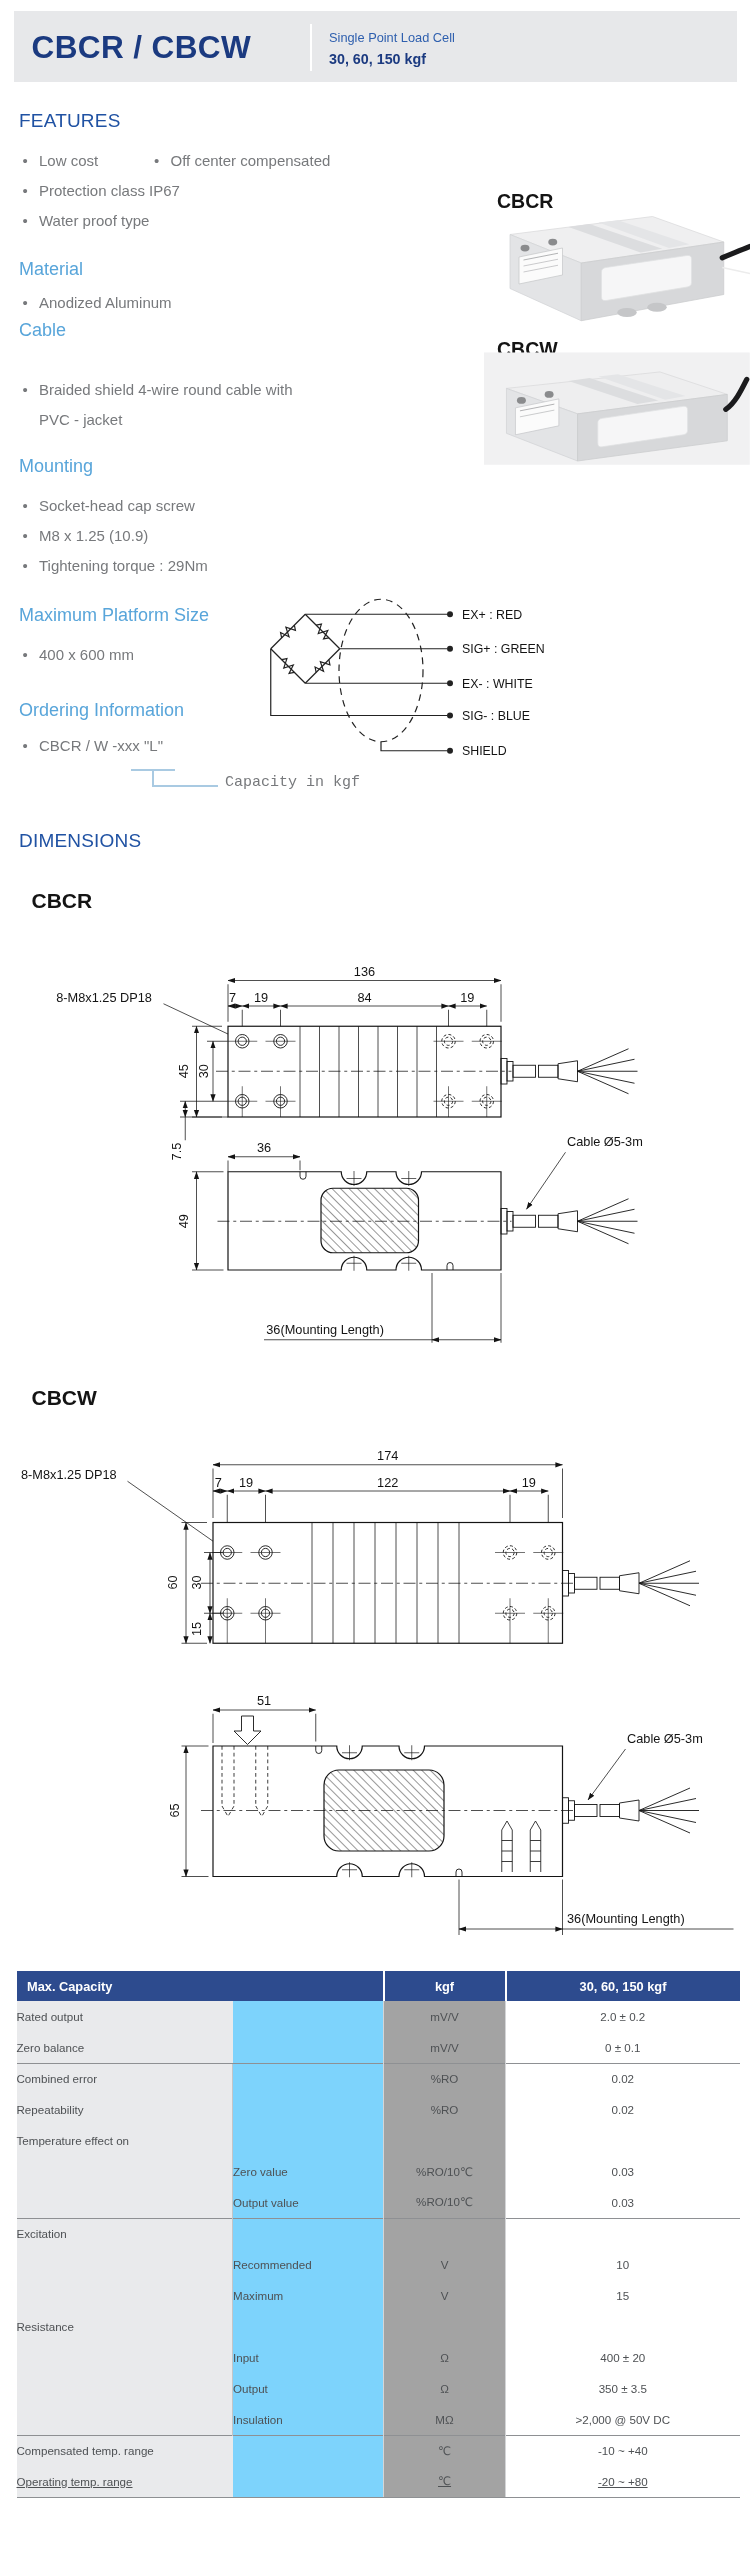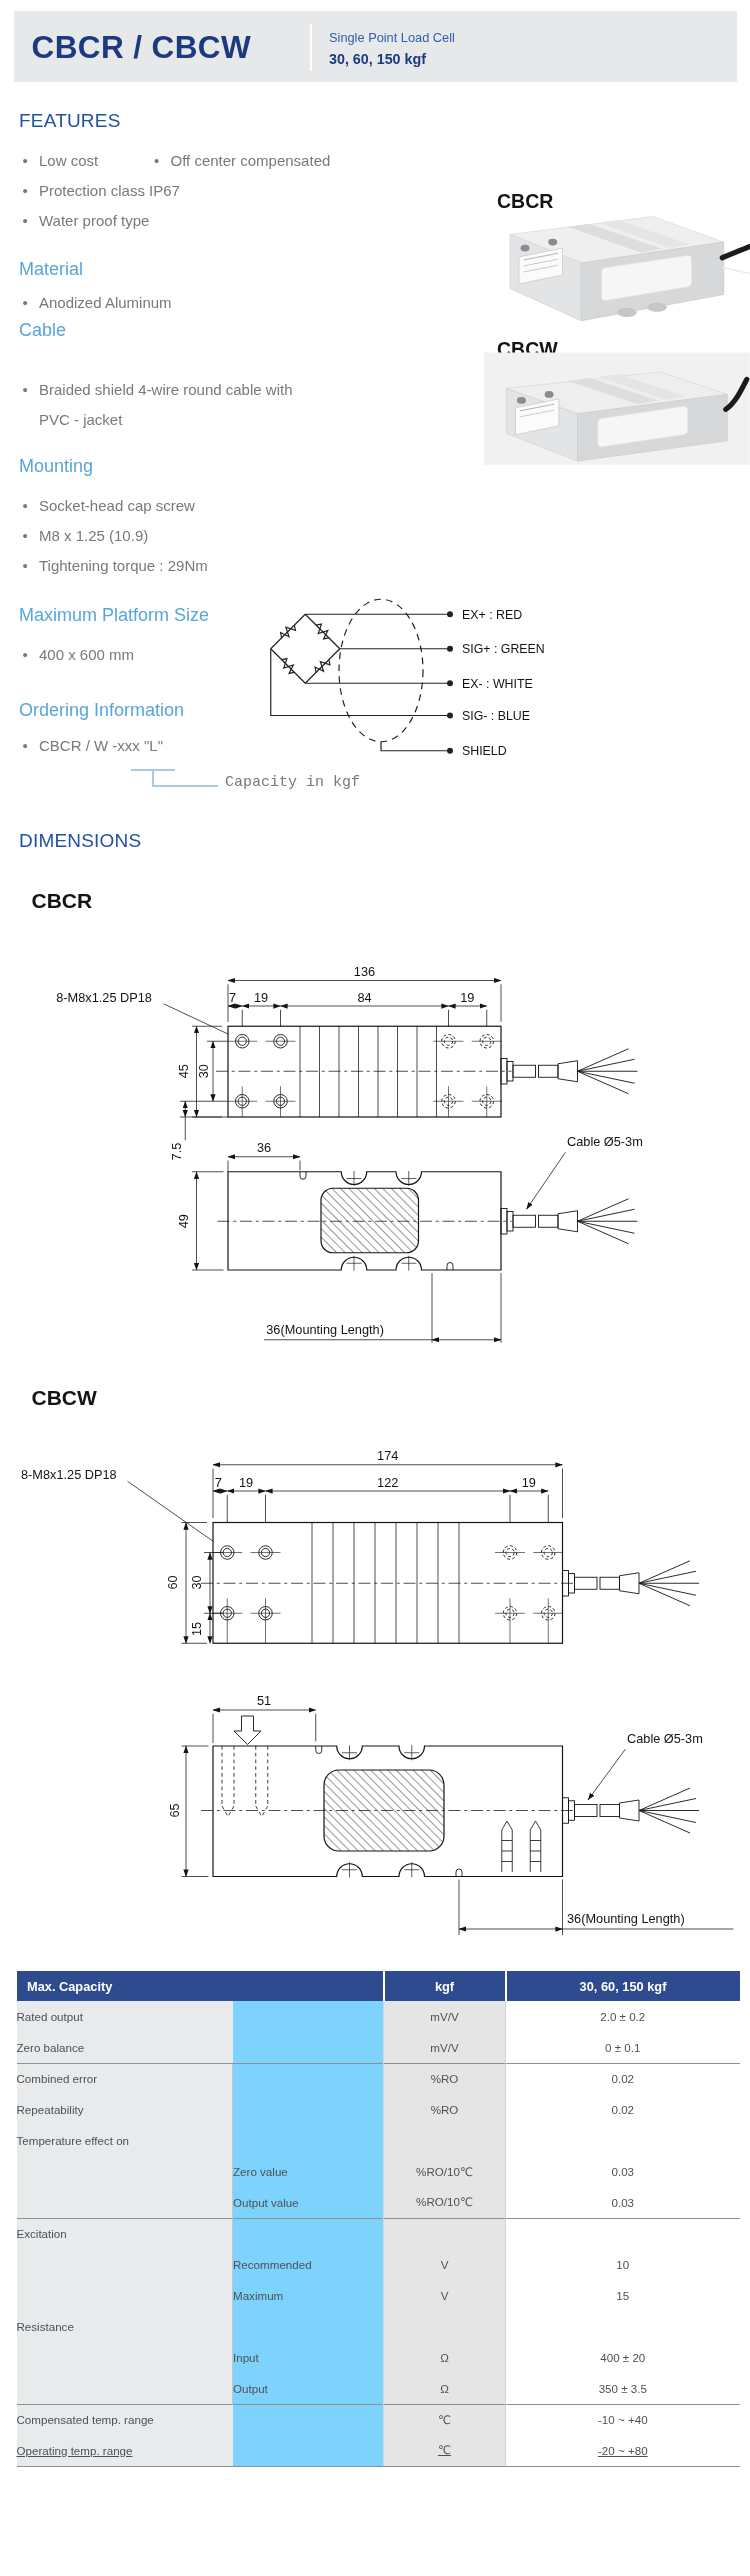--- a/index.html
+++ b/index.html
@@ -30,21 +30,21 @@
 
   
   table.spec{border-collapse:collapse;table-layout:fixed;width:722px;}
   table.spec th{background:#2d4b8e;color:#fff;font-size:12.8px;font-weight:bold;height:30px;padding:0;}
   table.spec th.h1{text-align:left;padding-left:10.5px;}
   table.spec th.h2,table.spec th.h3{border-left:2.3px solid #fff;text-align:center;}
   table.spec td{height:31px;font-size:11.6px;color:#4e5154;padding:0;}
   td.c1{background:#e9eaec;padding-left:10.5px;}
   td.c2{background:#7dd3fc;padding-left:10.5px;}
   td.c2.line{border-left:0.8px solid #c3c5c7;}
-  td.c3{background:#e5e5e5;text-align:center;border-left:0.8px solid #d4d5d7;}
+  td.c3{background:#a3a3a3;text-align:center;border-left:0.8px solid #d4d5d7;}
   td.c4{background:#fff;text-align:center;border-left:0.8px solid #d4d5d7;}
   tr.sep td{border-top:1.5px solid #8e9093;}
   table.spec tbody tr:last-child td{border-bottom:1.5px solid #8e9093;text-decoration:underline;}
 
   
   svg text{font-family:"Liberation Sans","DejaVu Sans",sans-serif;fill:#141414;}
   .t17{font-size:17px;}
   .t16{font-size:16.5px;}
 </style>
 </head>
@@ -657,20 +657,26 @@
           <td class="c4">400 ± 20</td>
         </tr>
 
         <tr>
           <td class="c1"></td>
           <td class="c2 line">Output</td>
           <td class="c3">Ω</td>
           <td class="c4">350 ± 3.5</td>
         </tr>
 
+        <tr>
+          <td class="c1"></td>
+          <td class="c2 line">Insulation</td>
+          <td class="c3">MΩ</td>
+          <td class="c4">&gt;2,000 @ 50V DC</td>
+        </tr>
 
         <tr class="sep">
           <td class="c1">Compensated temp. range</td>
           <td class="c2"></td>
           <td class="c3">℃</td>
           <td class="c4">-10 ~ +40</td>
         </tr>
 
         <tr>
           <td class="c1">Operating temp. range</td>

